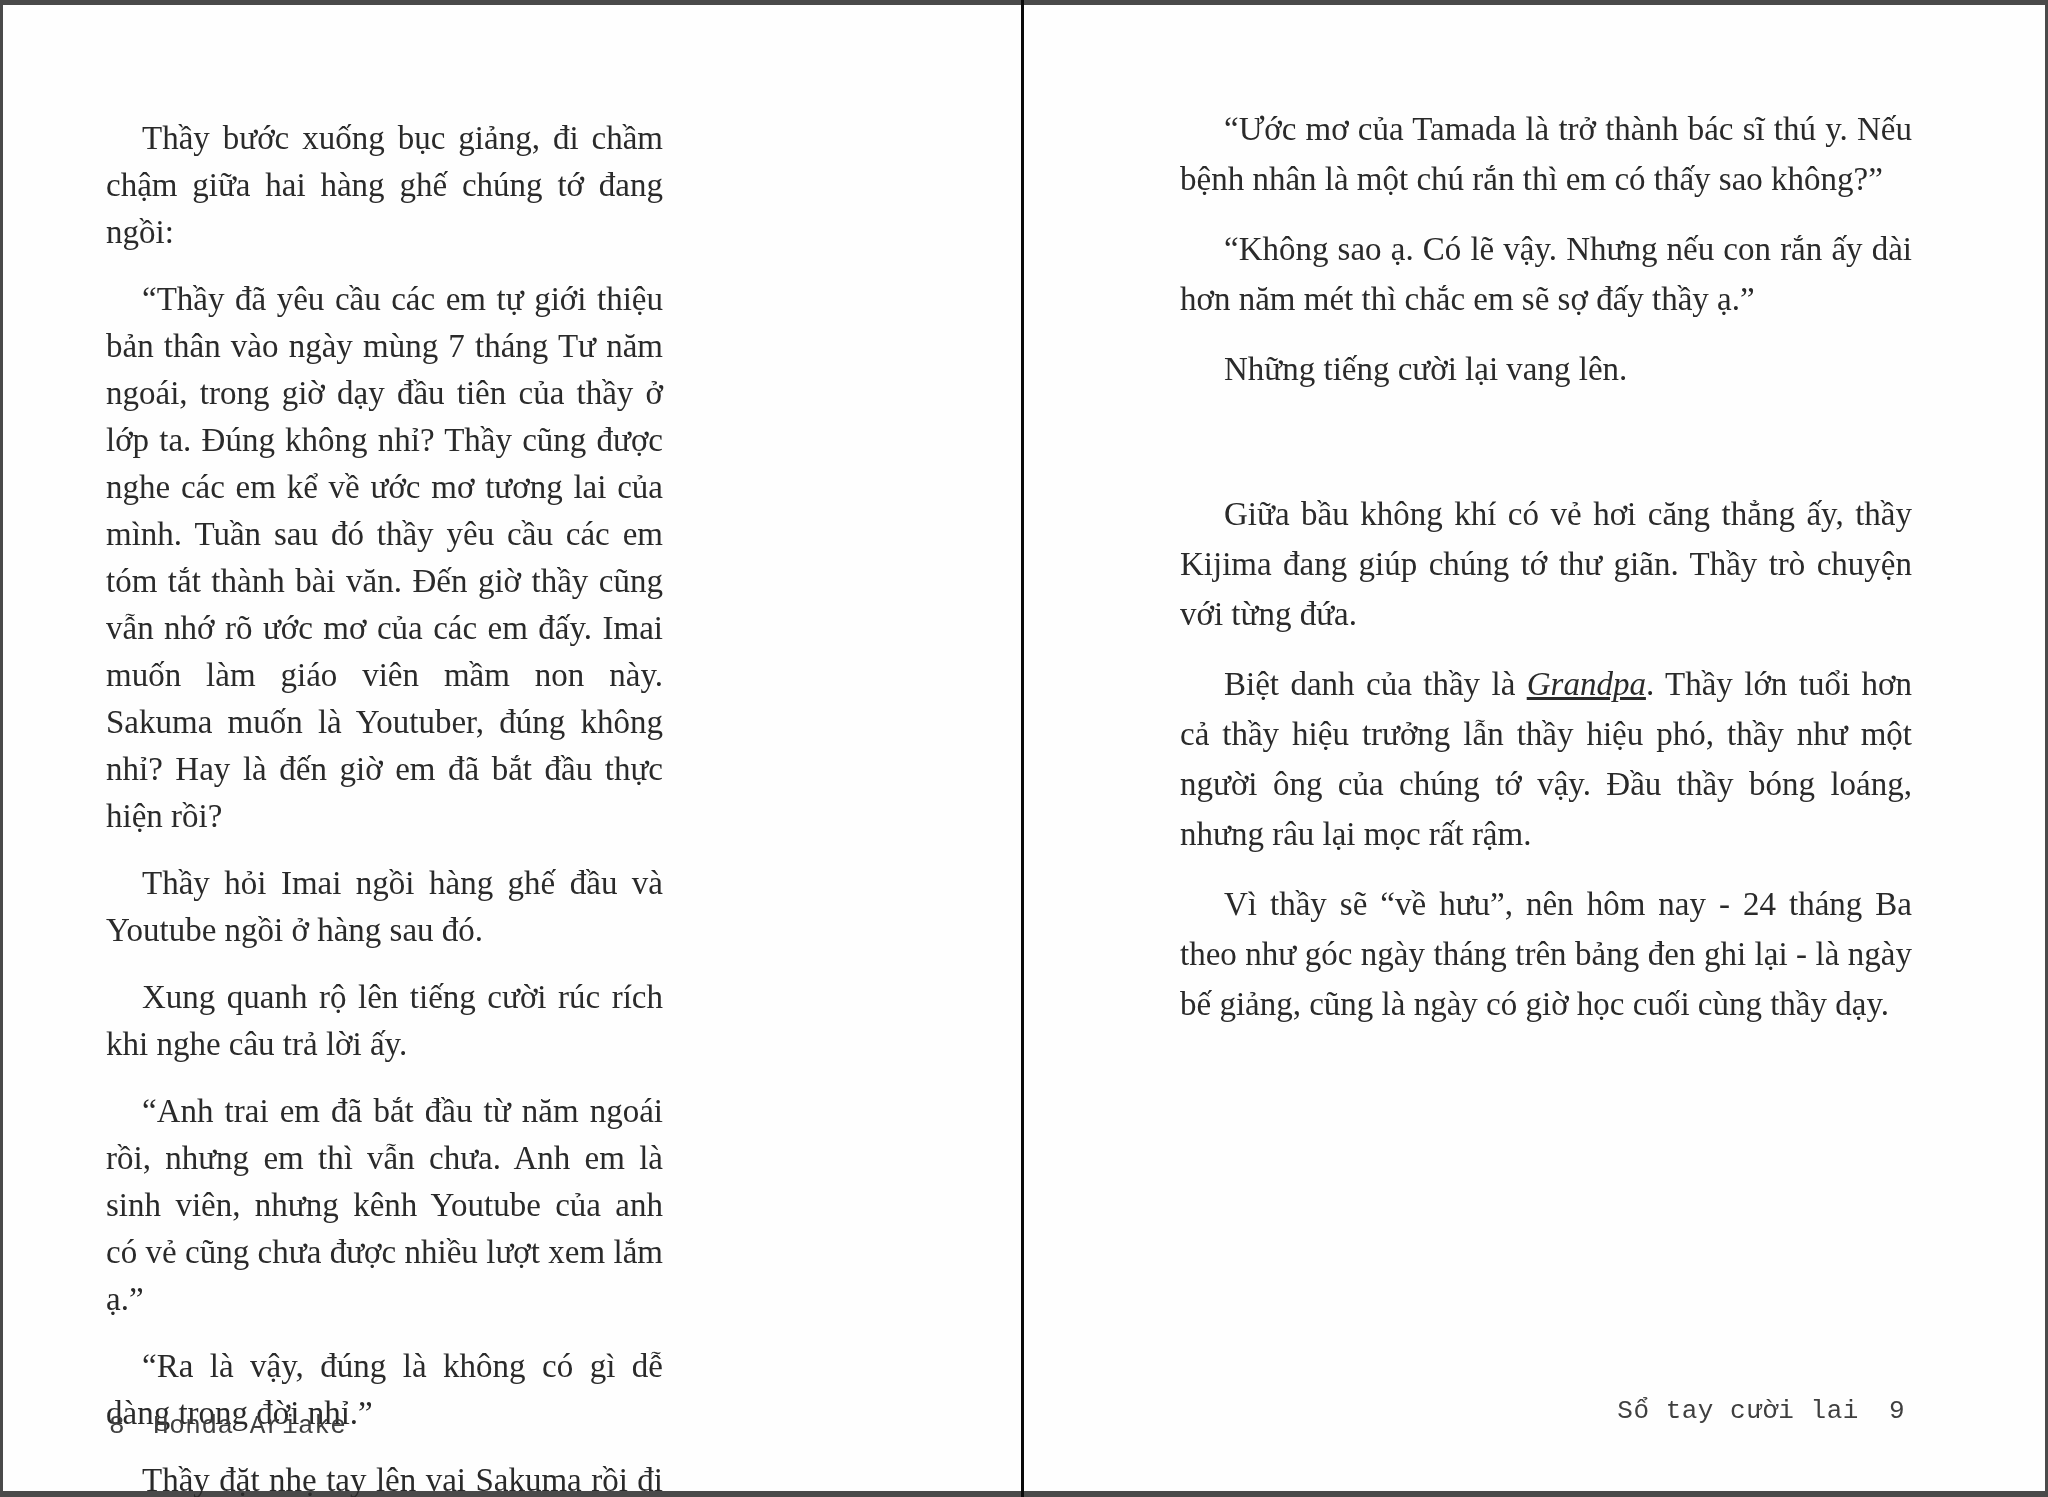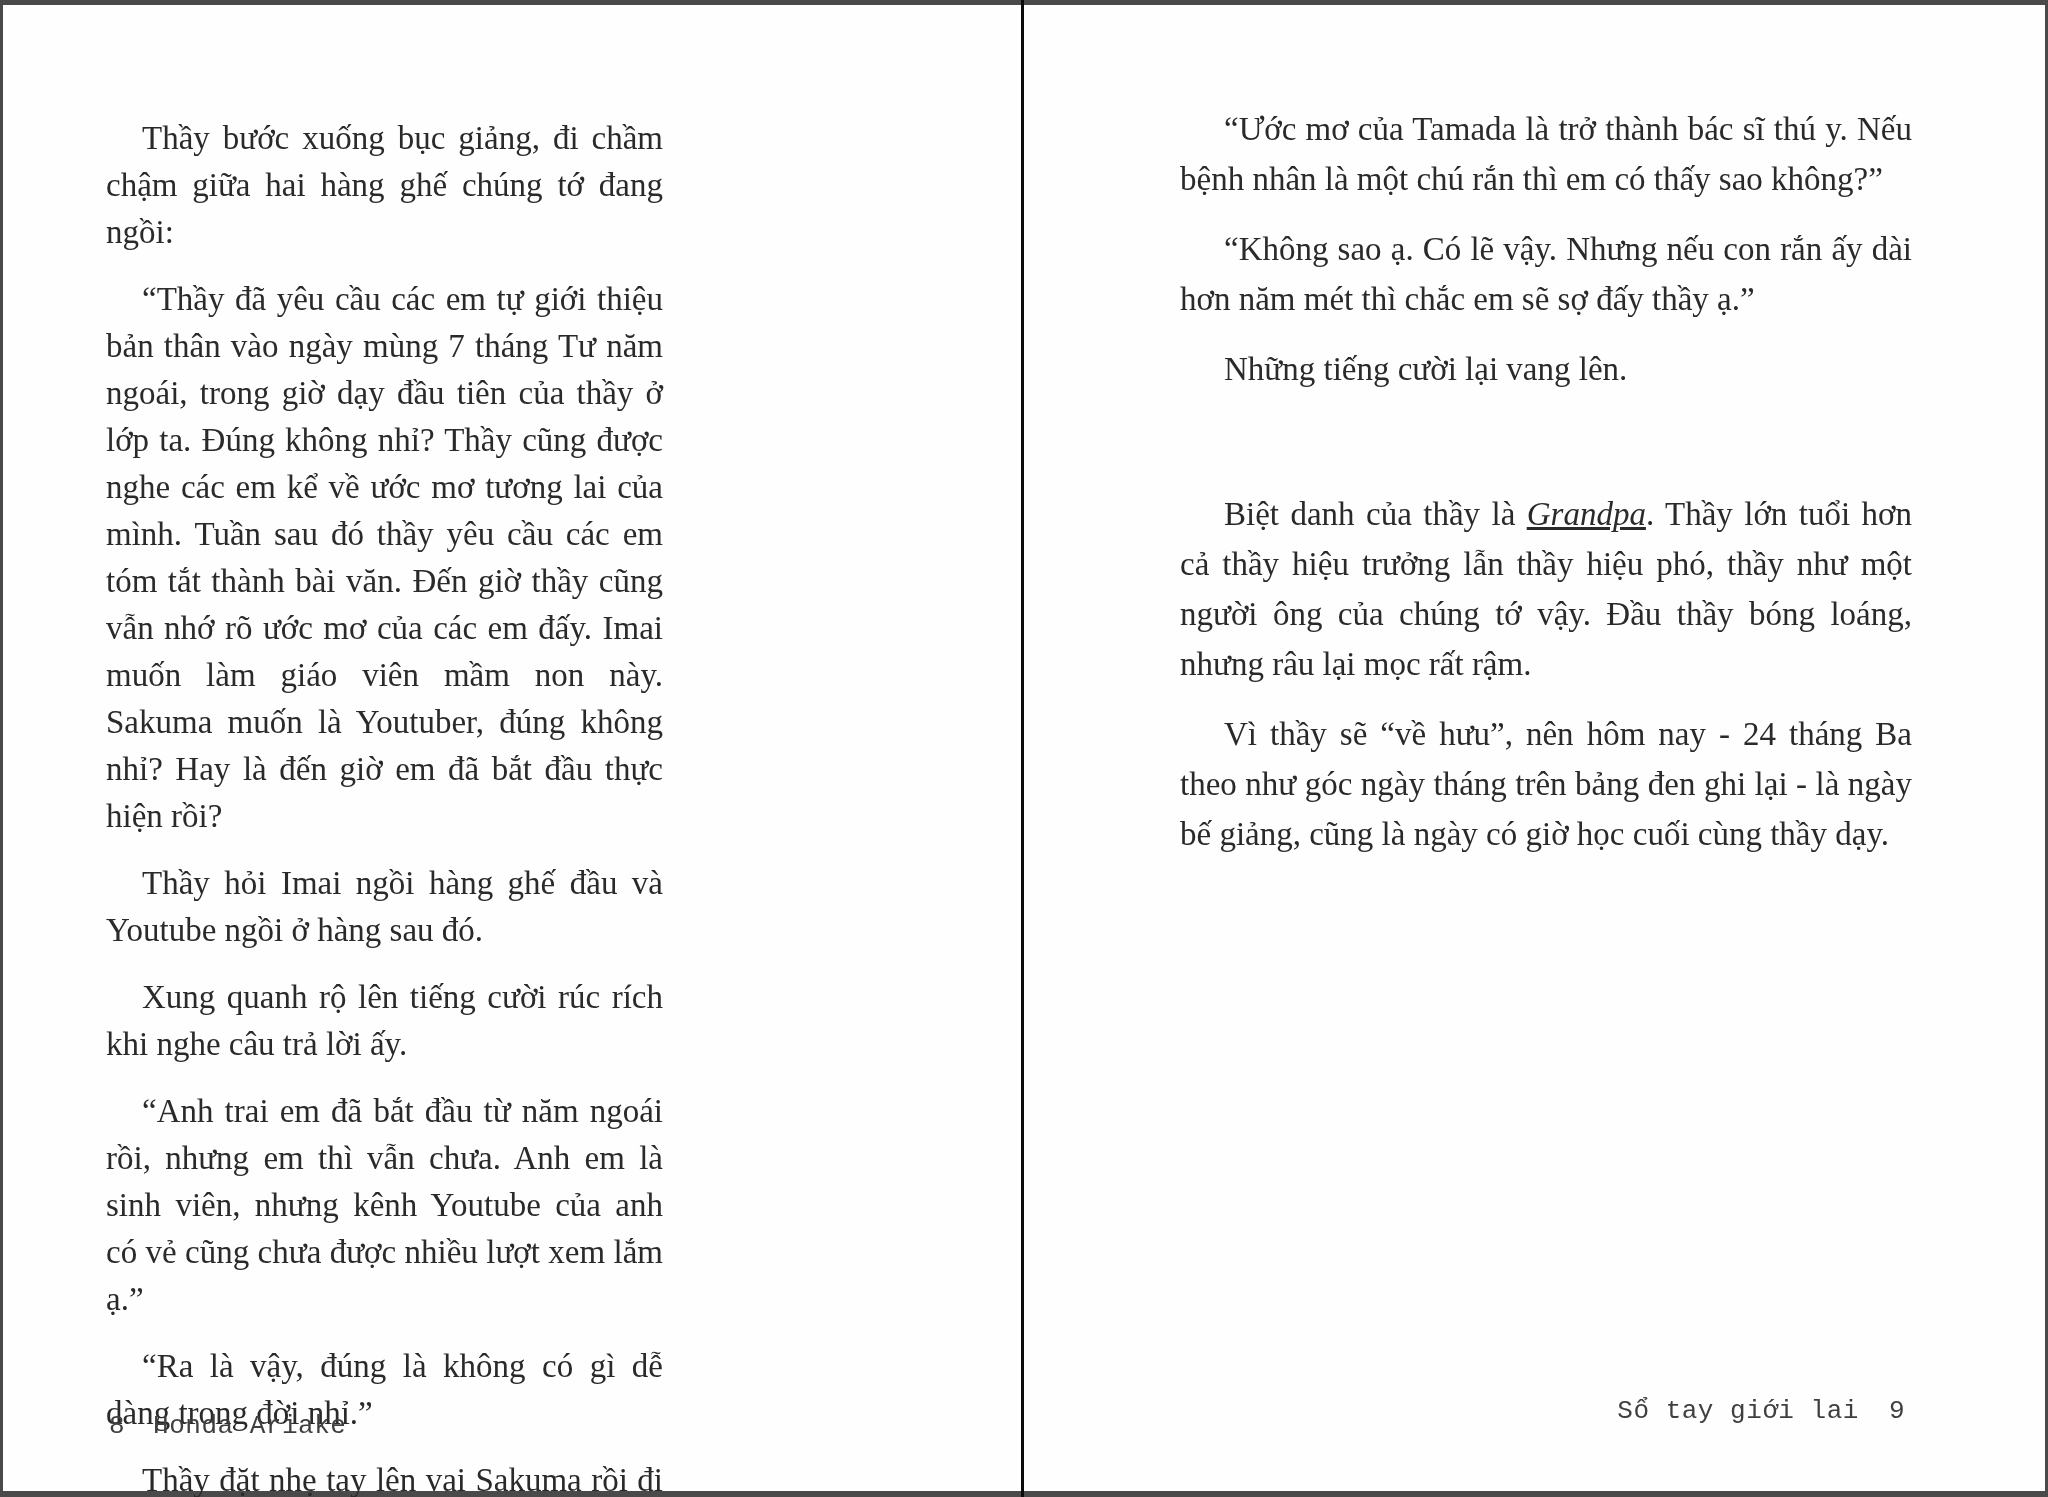--- a/index.html
+++ b/index.html
@@ -91,21 +91,22 @@
     <div class="footer footer-left">
       <span class="pagenum">8</span><span class="label">Honda Ariake</span>
     </div>
   </div>
 
   <div class="page right">
     <div class="text-block">
       <p>“Ước mơ của Tamada là trở thành bác sĩ thú y. Nếu bệnh nhân là một chú rắn thì em có thấy sao không?”</p>
       <p>“Không sao ạ. Có lẽ vậy. Nhưng nếu con rắn ấy dài hơn năm mét thì chắc em sẽ sợ đấy thầy ạ.”</p>
       <p class="scene-break-after">Những tiếng cười lại vang lên.</p>
+      <p>Giữa bầu không khí có vẻ hơi căng thẳng ấy, thầy Kijima đang giúp chúng tớ thư giãn. Thầy trò chuyện với từng đứa.</p>
       <p><span>Biệt danh của thầy là </span><span class="italic">Grandpa</span><span>. Thầy lớn tuổi hơn cả thầy hiệu trưởng lẫn thầy hiệu phó, thầy như một người ông của chúng tớ vậy. Đầu thầy bóng loáng, nhưng râu lại mọc rất rậm.</span></p>
       <p>Vì thầy sẽ “về hưu”, nên hôm nay - 24 tháng Ba theo như góc ngày tháng trên bảng đen ghi lại - là ngày bế giảng, cũng là ngày có giờ học cuối cùng thầy dạy.</p>
     </div>
     <div class="footer footer-right">
-      <span class="label">Sổ tay giới lai</span><span class="pagenum">9</span>
+      <span class="label">Sổ tay cười lai</span><span class="pagenum">9</span>
     </div>
   </div>
 
 </div>
 
 </body></html>

